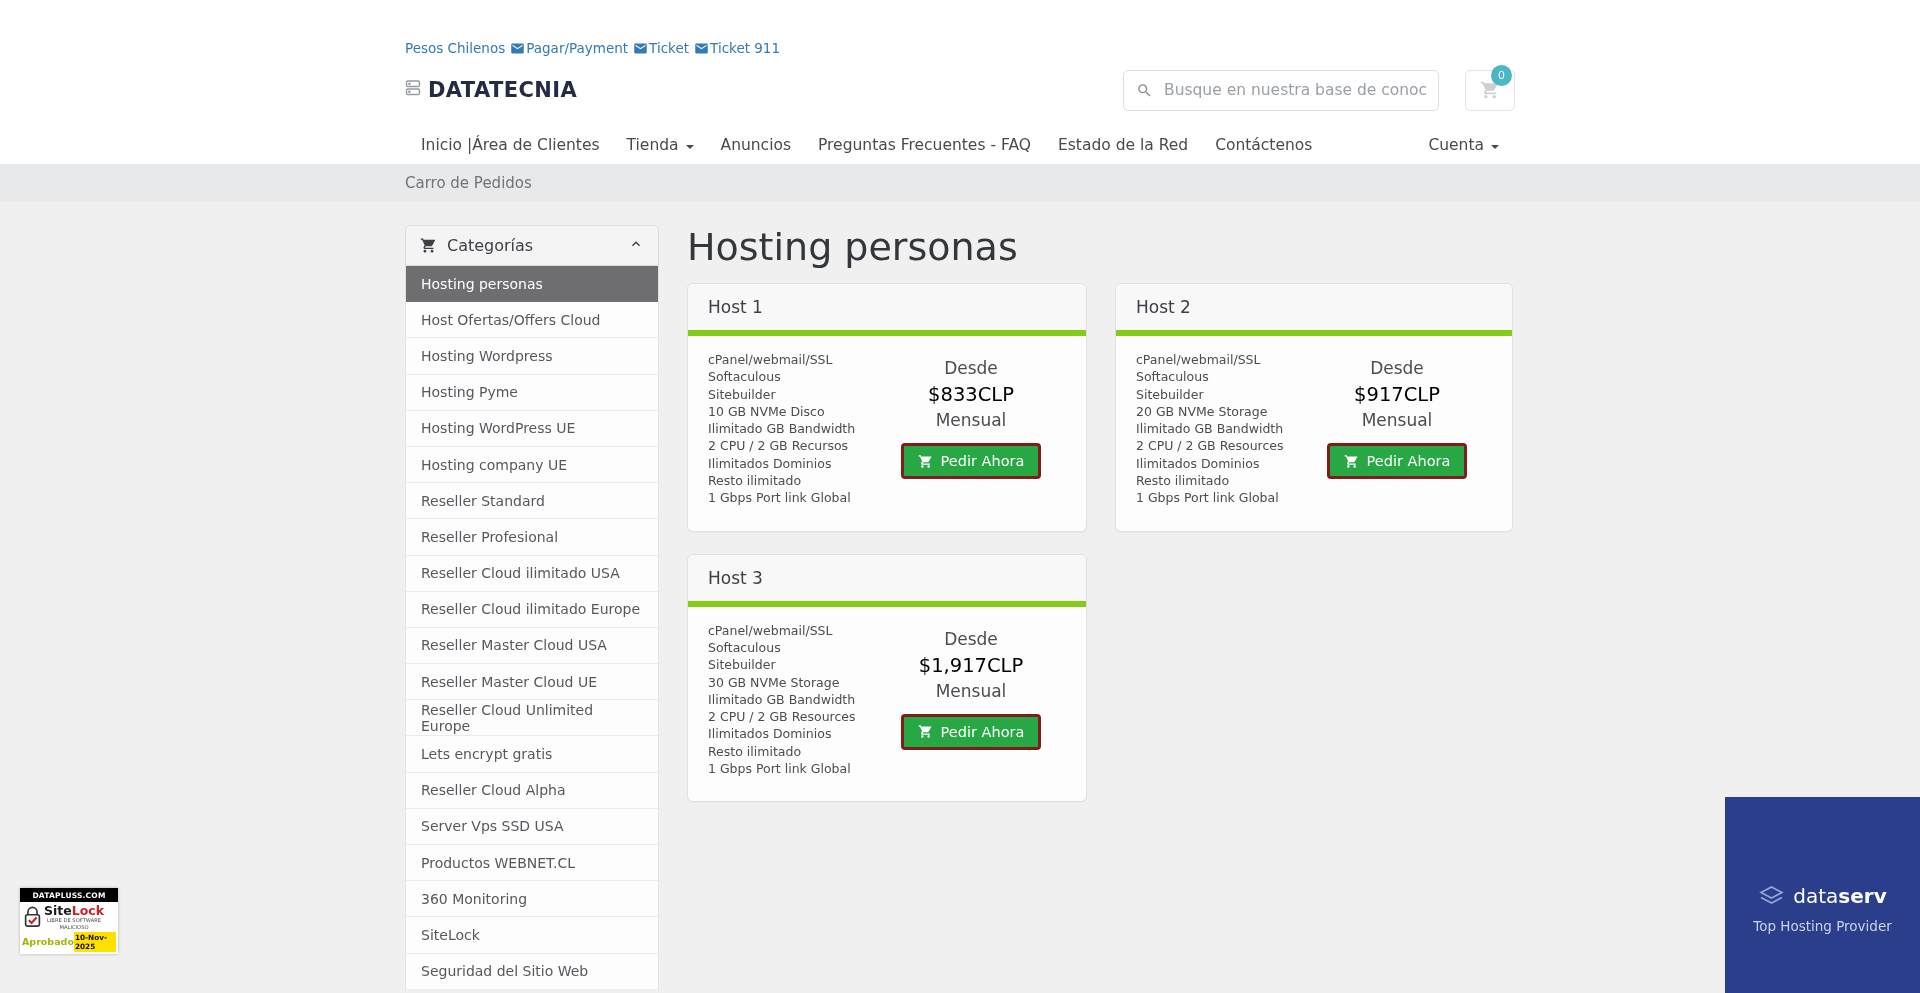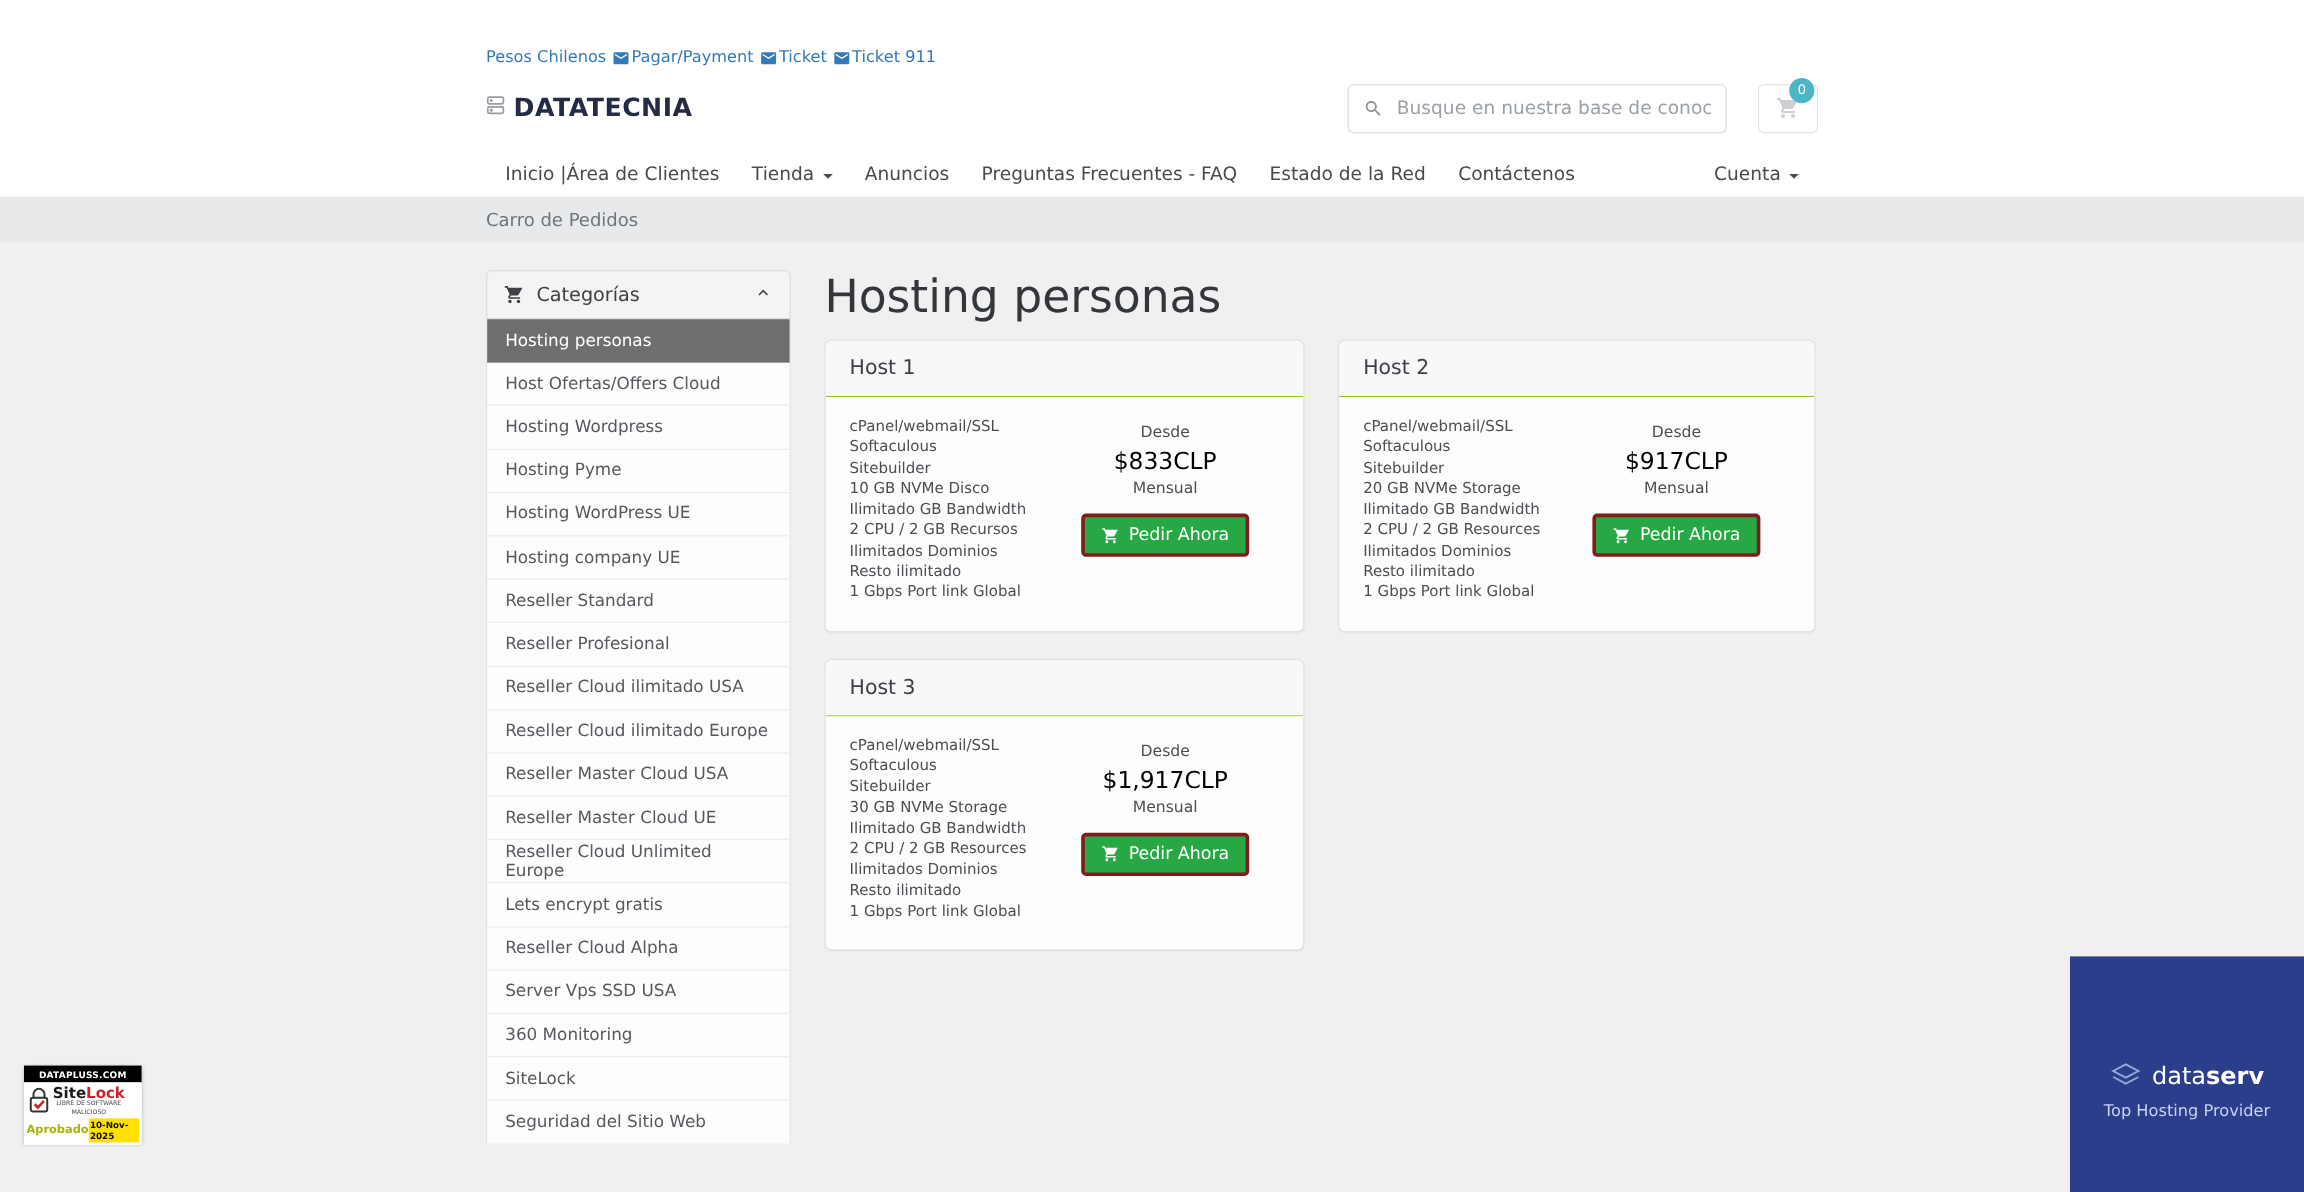--- a/index.html
+++ b/index.html
@@ -66,25 +66,25 @@
   .cat-item.active { background: #6e6e70; color: #fff; border-color: #6e6e70; }
 
   .main-col { flex: 1; }
   .page-title { font-size: 38px; font-weight: 400; color: #33373c; line-height: 44px;
                 margin-bottom: 14px; }
   .cards { display: grid; grid-template-columns: 400px 398px; column-gap: 28px; row-gap: 22px;
            align-items: start; }
   .card { background: #fdfdfd; border: 1px solid #e0e0e2; border-radius: 6px;
           box-shadow: 0 1px 1px rgba(0,0,0,0.03); }
   .card-header { padding: 13px 20px; font-size: 17px; color: #3c4147; background: #f8f8f9;
-                 border-bottom: 1px solid #84cc16; border-radius: 6px 6px 0 0; }
+                 border-bottom: 6px solid #84cc16; border-radius: 6px 6px 0 0; }
   .card-body { display: flex; padding: 15px 20px 24px; }
   .specs { flex: 1; font-size: 12.5px; line-height: 17.3px; color: #4a4e52; }
   .price-col { width: 190px; text-align: center; padding-top: 7px; }
-  .from-label, .period-label { font-size: 13px; color: #4a4e52; }
+  .from-label, .period-label { font-size: 17px; color: #4a4e52; }
   .price { font-size: 19.5px; color: #000000; margin: 5px 0 4px; }
   .order-btn { margin-top: 13px; background: #28a745; border: 3px solid #7f1d1d; color: #fff;
                font-size: 14.5px; padding: 7px 14px; border-radius: 4px; display: inline-flex;
                align-items: center; gap: 8px; cursor: pointer; font-family: inherit; }
   .order-btn svg { width: 15px; height: 15px; fill: #fff; }
 
   
   .sitelock { position: fixed; left: 20px; top: 888px; width: 98px; box-shadow: 0 0 3px rgba(0,0,0,.25); }
   .sl-top { background: #000; color: #fff; font-size: 7.5px; font-weight: bold; text-align: center;
             padding: 3px 0 2px; letter-spacing: 0.2px; }
@@ -212,20 +212,21 @@
       <li class="cat-item">Reseller Standard</li>
       <li class="cat-item">Reseller Profesional</li>
       <li class="cat-item">Reseller Cloud ilimitado USA</li>
       <li class="cat-item">Reseller Cloud ilimitado Europe</li>
       <li class="cat-item">Reseller Master Cloud USA</li>
       <li class="cat-item">Reseller Master Cloud UE</li>
       <li class="cat-item">Reseller Cloud Unlimited Europe</li>
       <li class="cat-item">Lets encrypt gratis</li>
       <li class="cat-item">Reseller Cloud Alpha</li>
       <li class="cat-item">Server Vps SSD USA</li>
+      <li class="cat-item">Productos WEBNET.CL</li>
       <li class="cat-item">360 Monitoring</li>
       <li class="cat-item">SiteLock</li>
       <li class="cat-item">Seguridad del Sitio Web</li>
     </ul>
   </aside>
 
   <main class="main-col">
     <h1 class="page-title">Hosting personas</h1>
     <div class="cards">
 

